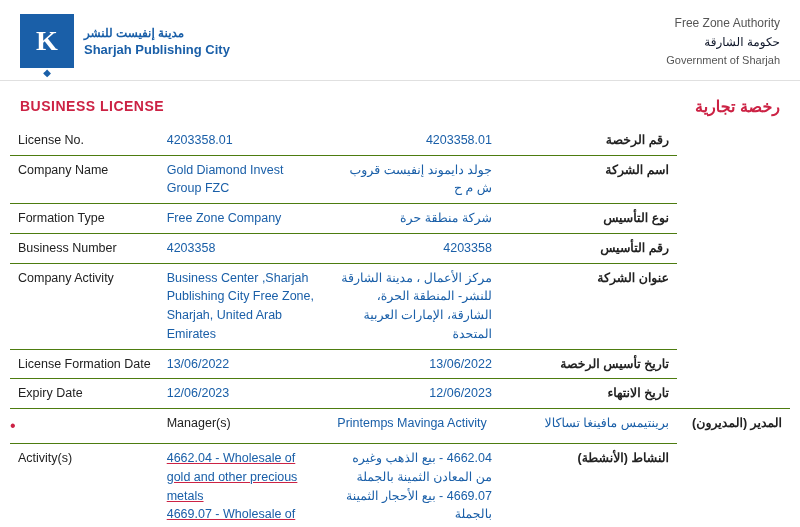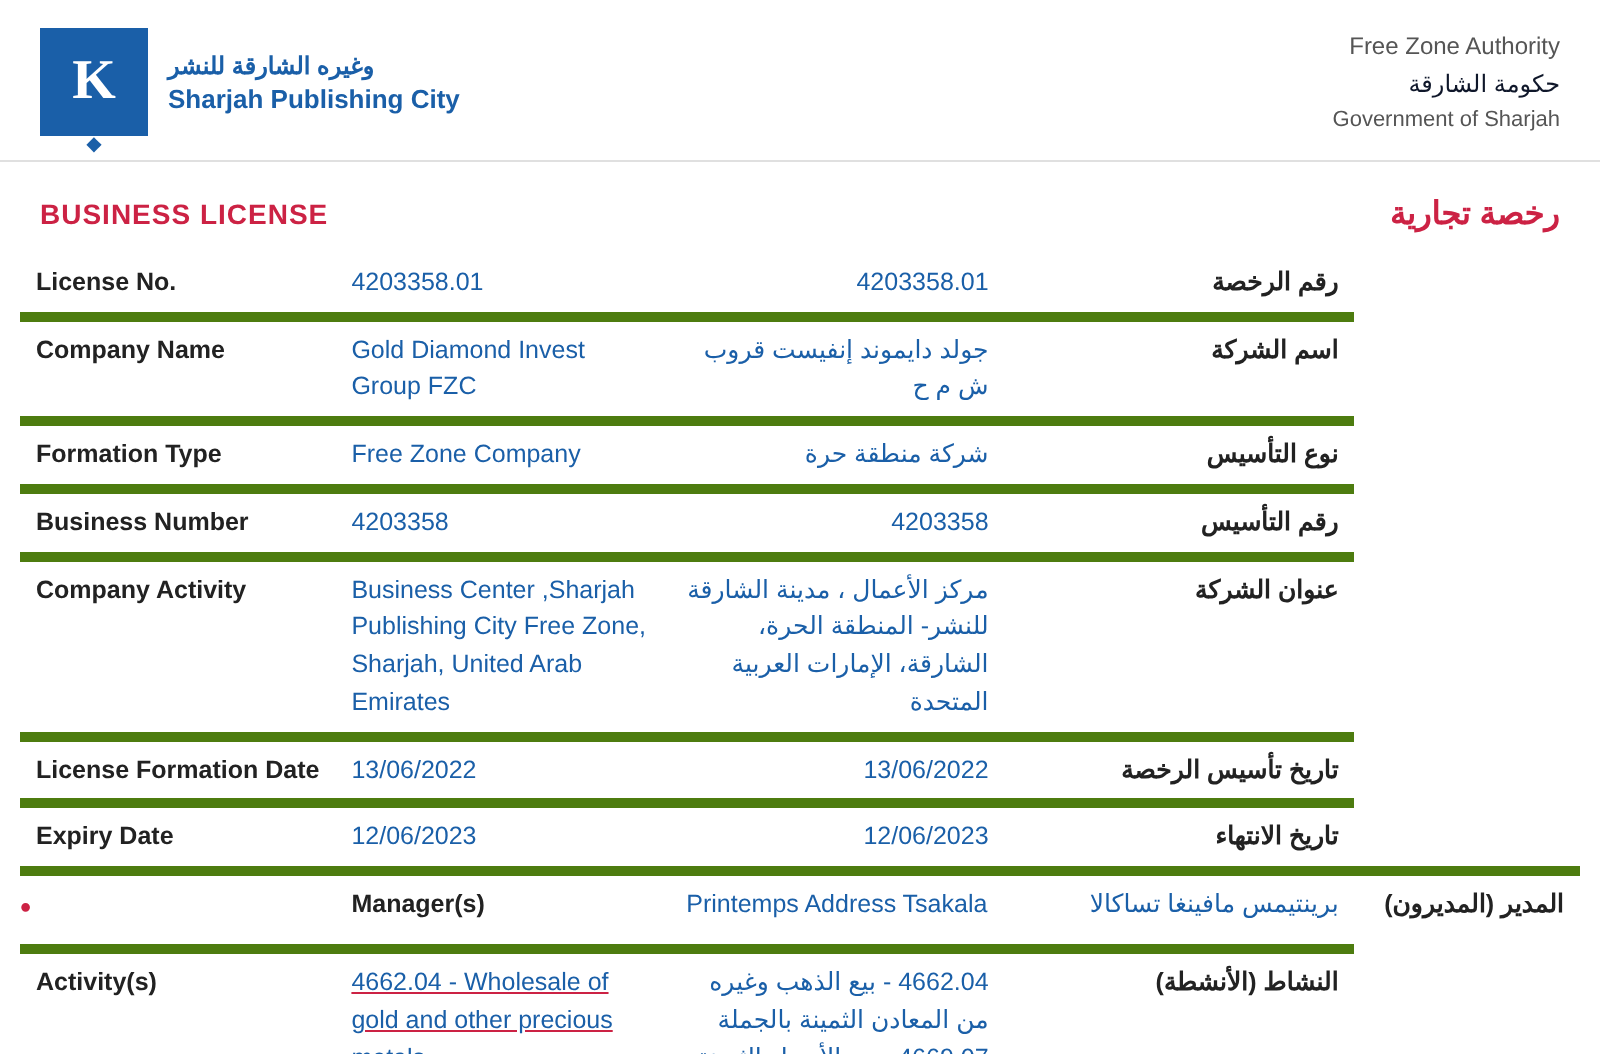--- a/index.html
+++ b/index.html
@@ -107,21 +107,21 @@
     .info-table td {
       padding: 5px 8px;
       vertical-align: top;
       font-size: 12.5px;
       line-height: 1.5;
     }
 
     
     .col-label-en {
       width: 140px;
-      font-weight: bold;
+      font-weight: normal;
       color: #222;
       white-space: nowrap;
     }
     .col-value-en {
       width: 260px;
       color: #1a5fa8;
     }
     .col-value-ar {
       width: 230px;
       color: #1a5fa8;
@@ -130,21 +130,21 @@
     }
     .col-label-ar {
       width: 120px;
       font-weight: bold;
       color: #222;
       direction: rtl;
       white-space: nowrap;
     }
 
     .row-separator td {
-      border-top: 5px solid #4d7c0f;
+      border-top: 1px solid #4d7c0f;
     }
 
     .activity-underline {
       text-decoration: underline;
       text-decoration-color: #cc2244;
       color: #1a5fa8;
     }
 
     .outer-wrap {
       padding: 0 10px;
@@ -152,21 +152,21 @@
   </style>
 </head>
 <body>
 
 <div class="header">
   <div class="logo-area">
     <div class="logo-box">
       <span class="logo-k">K</span>
     </div>
     <div>
-      <div class="logo-text-ar">وغيره الشارقة للنشر</div>
+      <div class="logo-text-ar">مدينة إنفيست للنشر</div>
       <div class="logo-text-en">Sharjah Publishing City</div>
     </div>
   </div>
   <div class="header-right">
     <div class="fza">Free Zone Authority</div>
     <div class="gov-ar">حكومة الشارقة</div>
     <div class="gov-en">Government of Sharjah</div>
   </div>
 </div>
 
@@ -216,21 +216,21 @@
         </tr>
         <tr class="row-separator">
           <td class="col-label-en">Expiry Date</td>
           <td class="col-value-en">12/06/2023</td>
           <td class="col-value-ar">12/06/2023</td>
           <td class="col-label-ar">تاريخ الانتهاء</td>
         </tr>
         <tr class="row-separator">
           <td style="width: 6px; padding: 5px 0px;"><span style="color:#cc2244;font-size:16px;">•</span></td>
           <td class="col-label-en" style="width: 130px;">Manager(s)</td>
-          <td class="col-value-en">Printemps Address Tsakala</td>
+          <td class="col-value-en">Printemps Mavinga Activity</td>
           <td class="col-value-ar">برينتيمس مافينغا تساكالا</td>
           <td class="col-label-ar">المدير (المديرون)</td>
         </tr>
         <tr class="row-separator">
           <td class="col-label-en">Activity(s)</td>
           <td class="col-value-en"><span class="activity-underline">4662.04 - Wholesale of gold and other precious metals</span><br><span class="activity-underline">4669.07 - Wholesale of precious stones</span></td>
           <td class="col-value-ar"><span>4662.04 - بيع الذهب وغيره من المعادن الثمينة بالجملة</span><br><span>4669.07 - بيع الأحجار الثمينة بالجملة</span></td>
           <td class="col-label-ar">النشاط (الأنشطة)</td>
         </tr>
       </tbody>

